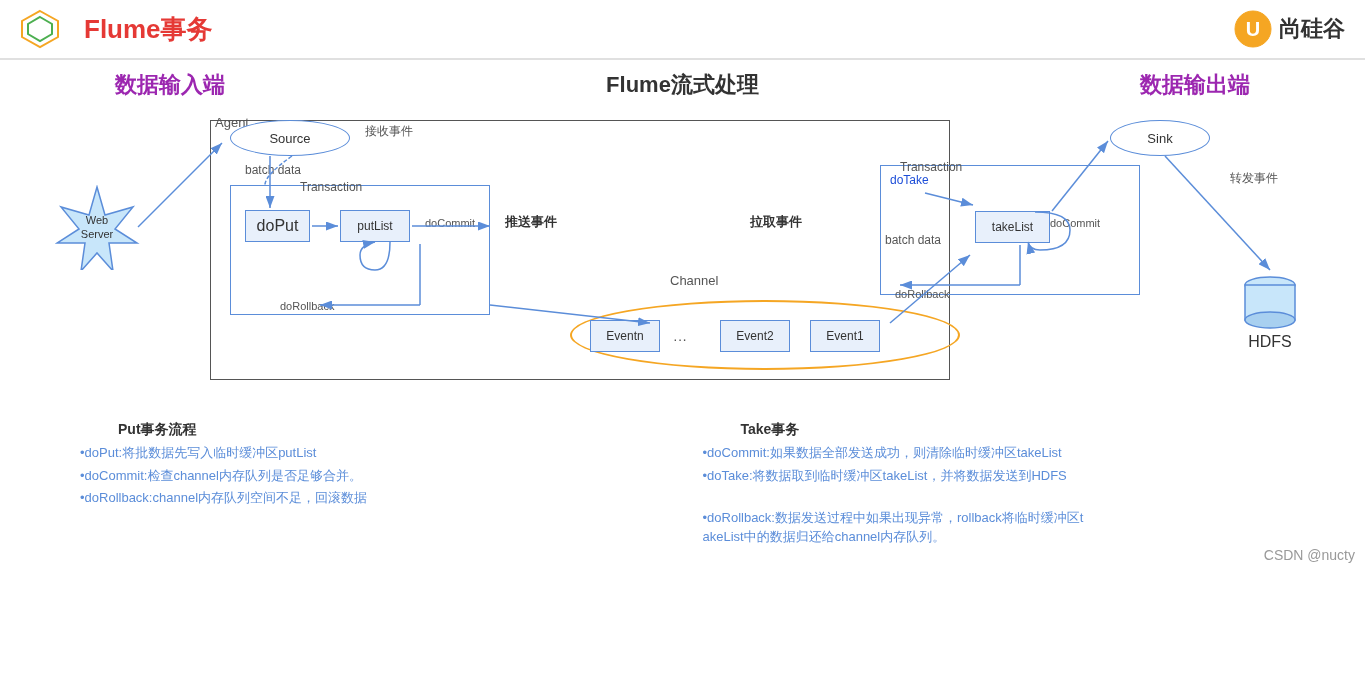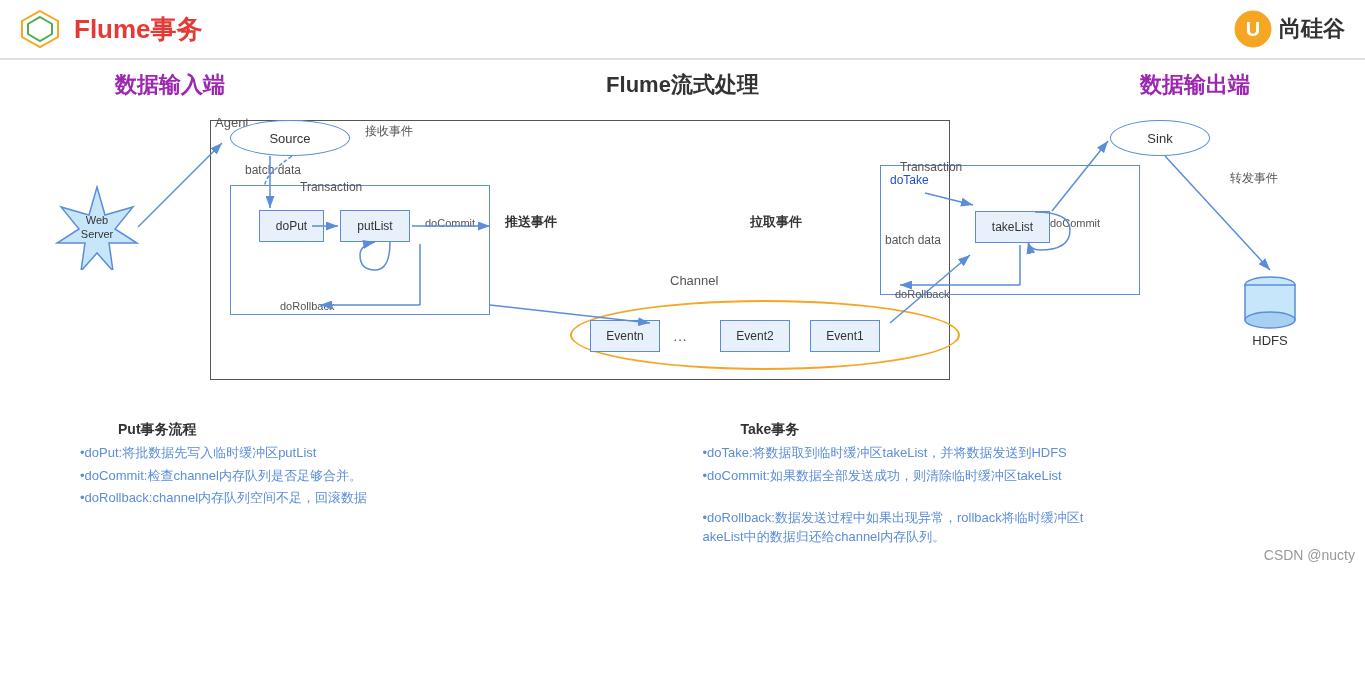--- a/index.html
+++ b/index.html
@@ -17,21 +17,21 @@
       display: flex;
       align-items: center;
       justify-content: space-between;
       padding: 8px 20px;
       border-bottom: 2px solid #e0e0e0;
       height: 60px;
     }
     .header-left {
       display: flex;
       align-items: center;
-      gap: 14px;
+      gap: 24px;
     }
     .header-title {
       font-size: 26px;
       font-weight: bold;
       color: #e53935;
     }
     .header-right {
       display: flex;
       align-items: center;
       gap: 4px;
@@ -161,23 +161,22 @@
       position: absolute;
       left: 215px;
       top: 105px;
       width: 65px;
       height: 32px;
       border: 1.5px solid #5b8dd9;
       background: #e8f0fb;
       display: flex;
       align-items: center;
       justify-content: center;
-      font-size: 12px;
-      color: #333;
-      margin-left: 14px;
+      font-size: 16px;
+      color: #333;
     }
     
     .putlist-box {
       position: absolute;
       left: 310px;
       top: 105px;
       width: 70px;
       height: 32px;
       border: 1.5px solid #5b8dd9;
       background: #e8f0fb;
@@ -397,21 +396,21 @@
     
     .hdfs-container {
       position: absolute;
       left: 1210px;
       top: 170px;
       display: flex;
       flex-direction: column;
       align-items: center;
     }
     .hdfs-label {
-      font-size: 13px;
+      font-size: 16px;
       color: #333;
       margin-top: 3px;
     }
 
     
     .arrows-svg {
       position: absolute;
       top: 0;
       left: 0;
       width: 100%;
@@ -623,24 +622,24 @@
       <div class="bottom-item">
         <span>•doCommit:检查channel内存队列是否足够合并。</span>
       </div>
       <div class="bottom-item">
         <span>•doRollback:channel内存队列空间不足，回滚数据</span>
       </div>
     </div>
     <div class="bottom-right">
       <div class="bottom-title">Take事务</div>
       <div class="bottom-item">
-        <span>•doTake:将数据取到临时缓冲区takeList，并将数据发送到HDFS</span>
+        <span>•doCommit:如果数据全部发送成功，则清除临时缓冲区takeList</span>
       </div>
       <div class="bottom-item">
-        <span>•doCommit:如果数据全部发送成功，则清除临时缓冲区takeList</span>
+        <span>•doTake:将数据取到临时缓冲区takeList，并将数据发送到HDFS</span>
       </div>
       <div class="bottom-item" style="white-space:pre-line;">
         <span>•doRollback:数据发送过程中如果出现异常，rollback将临时缓冲区t
 akeList中的数据归还给channel内存队列。</span>
       </div>
     </div>
   </div>
 
   <div class="csdn-label">CSDN @nucty</div>
 </div>

